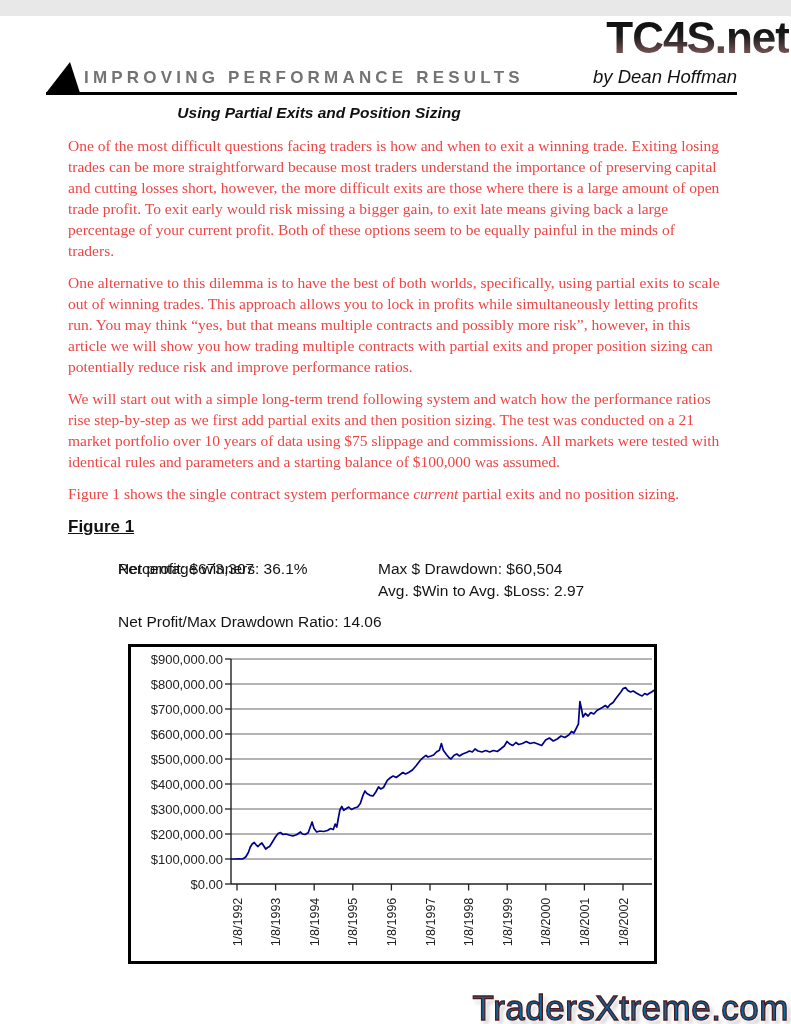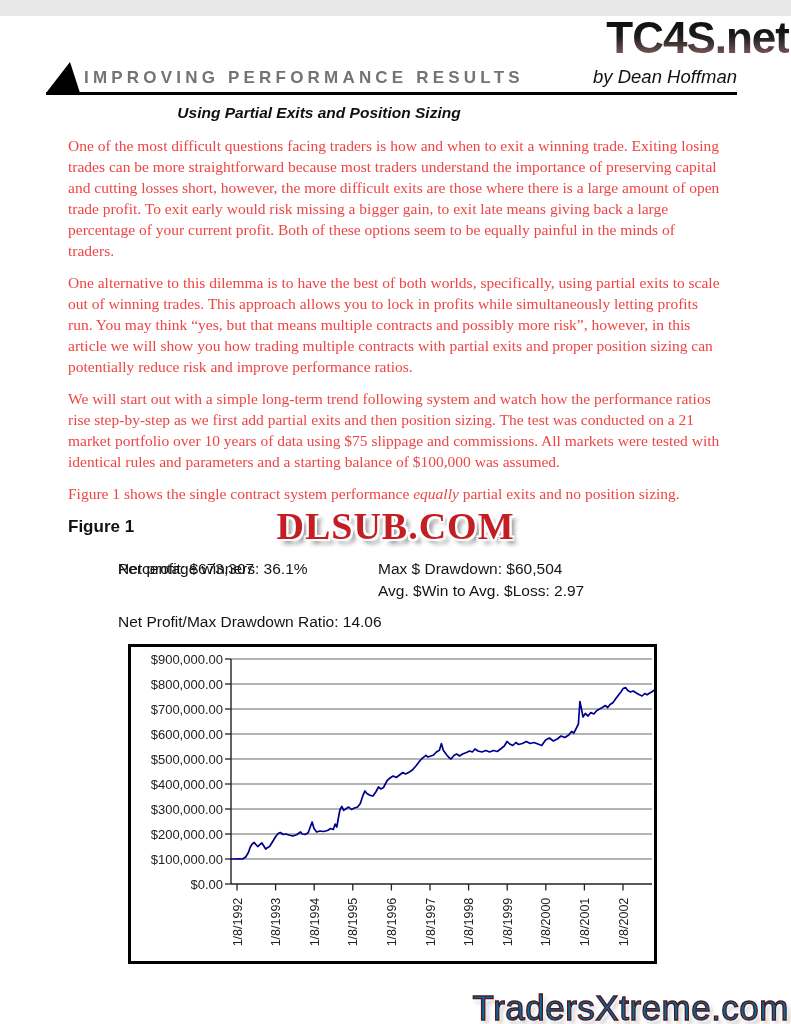--- a/index.html
+++ b/index.html
@@ -23,21 +23,21 @@
   .header-rule{position:absolute;left:46px;top:76px;width:691px;height:3px;background:#000;}
 
   
   .doc-title{position:absolute;left:0;top:88px;width:638px;margin:0;text-align:center;
       font-size:15.5px;font-weight:bold;font-style:italic;color:#111;}
   .body-text{position:absolute;left:68px;top:119px;width:654px;
       font-family:"Liberation Serif",serif;font-size:15.5px;line-height:21px;color:#ef4444;}
   .body-text p{margin:0 0 11px 0;}
 
   
-  .figure-label{position:absolute;left:68px;top:501px;font-size:17px;font-weight:bold;color:#111;}
+  .figure-label{position:absolute;left:68px;top:501px;font-size:17px;font-weight:bold;color:#111;text-decoration:underline;}
   .dlsub-logo{position:absolute;left:50%;top:488px;transform:translateX(-50%);
       font-family:"Liberation Serif",serif;font-weight:bold;font-size:38px;letter-spacing:1px;
       color:#c41e25;white-space:nowrap;
       text-shadow:-2px -2px 0 #fff,2px -2px 0 #fff,-2px 2px 0 #fff,2px 2px 0 #fff,
                   -2px 0 0 #fff,2px 0 0 #fff,0 -2px 0 #fff,0 2px 0 #fff,
                   5px 5px 4px #9a9a9a;}
   .stat{position:absolute;font-size:15.5px;color:#141414;white-space:nowrap;}
   .stat-np{left:118px;top:544px;}  .stat-md{left:378px;top:544px;}
   .stat-pw{left:118px;top:544px;}  .stat-wl{left:378px;top:566px;}
   .stat-ratio{left:118px;top:597px;}
@@ -65,25 +65,24 @@
   <div class="header-title">IMPROVING PERFORMANCE RESULTS</div>
   <div class="byline">by Dean Hoffman</div>
   <div class="header-rule"></div>
 
   <h1 class="doc-title">Using Partial Exits and Position Sizing</h1>
 
   <div class="body-text">
     <p>One of the most difficult questions facing traders is how and when to exit a winning trade. Exiting losing trades can be more straightforward because most traders understand the importance of preserving capital and cutting losses short, however, the more difficult exits are those where there is a large amount of open trade profit. To exit early would risk missing a bigger gain, to exit late means giving back a large percentage of your current profit. Both of these options seem to be equally painful in the minds of traders.</p>
     <p>One alternative to this dilemma is to have the best of both worlds, specifically, using partial exits to scale out of winning trades. This approach allows you to lock in profits while simultaneously letting profits run. You may think “yes, but that means multiple contracts and possibly more risk”, however, in this article we will show you how trading multiple contracts with partial exits and proper position sizing can potentially reduce risk and improve performance ratios.</p>
     <p>We will start out with a simple long-term trend following system and watch how the performance ratios rise step-by-step as we first add partial exits and then position sizing. The test was conducted on a 21 market portfolio over 10 years of data using $75 slippage and commissions. All markets were tested with identical rules and parameters and a starting balance of $100,000 was assumed.</p>
-    <p><span>Figure 1 shows the single contract system performance </span><i>equally</i><span> partial exits and no position sizing.</span></p>
+    <p><span>Figure 1 shows the single contract system performance </span><i>current</i><span> partial exits and no position sizing.</span></p>
   </div>
 
   <div class="figure-label">Figure 1</div>
-  <div class="dlsub-logo">DLSUB.COM</div>
 
   <div class="stat stat-np">Net profit: $673,307</div>
   <div class="stat stat-md">Max $ Drawdown: $60,504</div>
   <div class="stat stat-pw">Percentage winners: 36.1%</div>
   <div class="stat stat-wl">Avg. $Win to Avg. $Loss: 2.97</div>
   <div class="stat stat-ratio">Net Profit/Max Drawdown Ratio: 14.06</div>
 
   <div class="chart-frame">
     <svg width="523" height="314" viewBox="0 0 523 314">
         <line x1="94" y1="237" x2="100" y2="237" stroke="#222222" stroke-width="1.3"></line>

